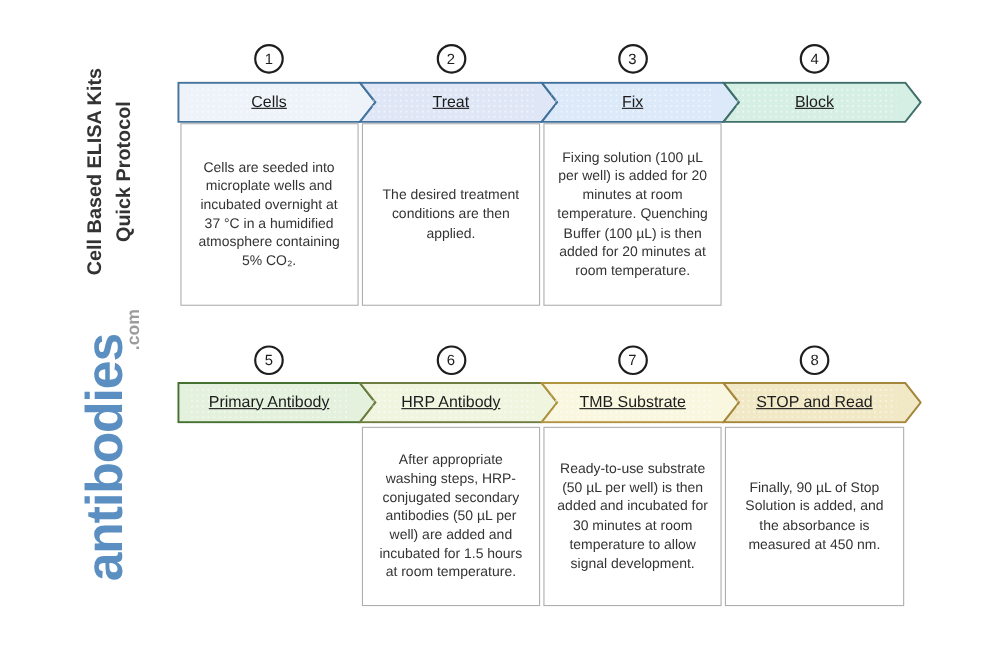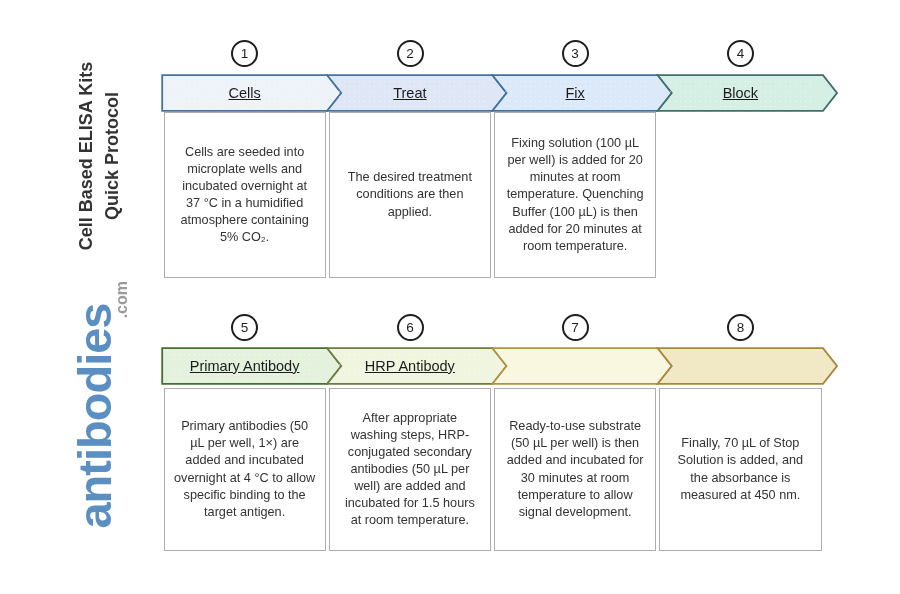--- a/index.html
+++ b/index.html
@@ -84,19 +84,20 @@
 
   <svg class="arrow-svg" style="top:346.5px" viewBox="0 0 677 38">
     <polygon stroke-width="1.8" points="1.2,1.2 166.25,1.2 180.25,19 166.25,36.8 1.2,36.8" fill="#e3f1dd" stroke="#457030"></polygon>
     <polygon stroke-width="1.8" points="166.25,1.2 331.5,1.2 345.5,19 331.5,36.8 166.25,36.8 180.25,19" fill="#f0f5e0" stroke="#6d7c3f"></polygon>
     <polygon stroke-width="1.8" points="331.5,1.2 496.75,1.2 510.75,19 496.75,36.8 331.5,36.8 345.5,19" fill="#faf7e0" stroke="#b29340"></polygon>
     <polygon stroke-width="1.8" points="496.75,1.2 662,1.2 676,19 662,36.8 496.75,36.8 510.75,19" fill="#f1e8c5" stroke="#a5873c"></polygon>
   </svg>
 
   <div class="arrow-label" style="left:162px;top:346.5px">Primary Antibody</div>
   <div class="arrow-label" style="left:327.25px;top:346.5px">HRP Antibody</div>
+  <div class="arrow-label" style="left:492.5px;top:346.5px">TMB Substrate</div>
+  <div class="arrow-label" style="left:657.75px;top:346.5px">STOP and Read</div>
 
-  <div class="desc-box r2" style="left:163.5px">Primary antibodies (50 µL per well, 1×) are added and incubated overnight at 4 °C to allow specific binding to the target antigen.</div>
   <div class="desc-box r2" style="left:328.75px">After appropriate washing steps, HRP-conjugated secondary antibodies (50 µL per well) are added and incubated for 1.5 hours at room temperature.</div>
   <div class="desc-box r2" style="left:494px">Ready-to-use substrate (50 µL per well) is then added and incubated for 30 minutes at room temperature to allow signal development.</div>
-  <div class="desc-box r2" style="left:659.25px">Finally, 70 µL of Stop Solution is added, and the absorbance is measured at 450 nm.</div>
+  <div class="desc-box r2" style="left:659.25px">Finally, 90 µL of Stop Solution is added, and the absorbance is measured at 450 nm.</div>
 
 </div>
 
 </body></html>

